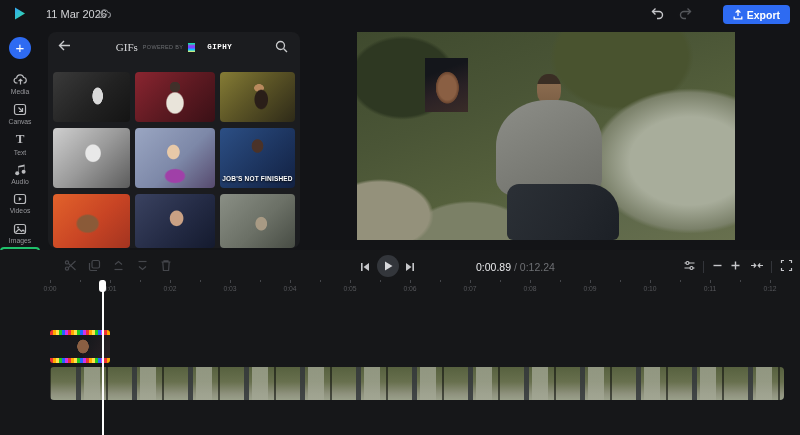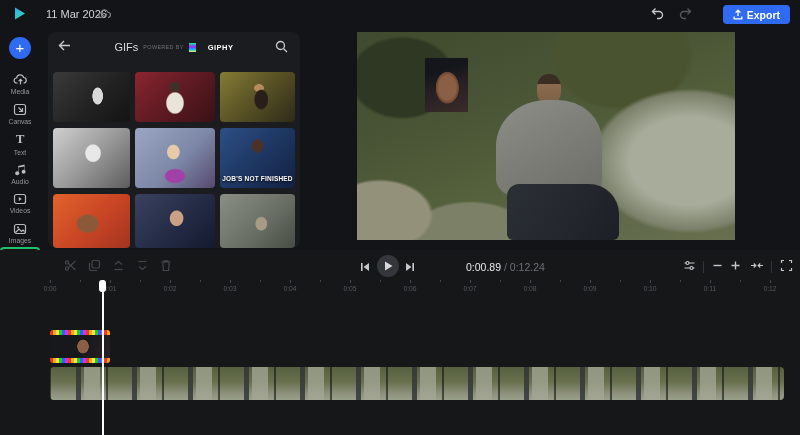--- a/index.html
+++ b/index.html
@@ -29,23 +29,23 @@
   .side-item.hl { outline:2px solid #1FC16B; outline-offset:0px; border-radius:2px; }
 
   
   #gif-panel { position:absolute; left:48px; top:32px; width:252px; height:216px;
     background:#1b1c1f; border-radius:8px; overflow:hidden; }
   #gif-header { position:absolute; left:0; top:0; width:100%; height:30px;
     display:flex; align-items:center; }
   #back-btn { position:absolute; left:10px; top:8px; color:#c9cacc; cursor:pointer; }
   #gif-title-wrap { position:absolute; left:0; width:100%; top:9px; display:flex;
     justify-content:center; align-items:center; gap:5px; }
-  #gif-title { font-size:11px; color:#d8d9db; }
+  #gif-title { font-size:11px; color:#d8d9db;font-family:Liberation Serif, serif; }
   #powered-by { font-size:5.5px; color:#6d6f73; letter-spacing:.3px; }
-  #giphy-wrap { display:flex; align-items:center; gap:12px; }
+  #giphy-wrap { display:flex; align-items:center; gap:12px;font-family:Liberation Mono, monospace; }
   #giphy-mark { width:7px; height:9px;
     background:linear-gradient(180deg,#0f9 0%,#9933ff 35%,#6157ff 55%,#00ccff 75%,#fff35c 100%); }
   #giphy-name { font-size:7.5px; font-weight:bold; color:#fff; letter-spacing:.5px; }
   #search-btn { position:absolute; right:12px; top:8px; color:#c9cacc; cursor:pointer; }
   .gif-tile { position:absolute; border-radius:4px; overflow:hidden; cursor:pointer;
     display:flex; align-items:flex-end; justify-content:center; }
   .gif-caption { width:100%; text-align:center; font-size:6.5px; font-weight:bold; color:#fff;
     padding-bottom:6px; text-shadow:0 1px 2px #000; letter-spacing:.2px; }
 
   
@@ -70,21 +70,21 @@
       radial-gradient(16px 22px at 52% 55%, #8a5f43 0 55%, #6b4630 70%, transparent 74%),
       linear-gradient(160deg,#14161b 0 26%,#2a2125 60%,#3a2c28 100%); }
 
   
   #timeline { position:absolute; left:0; top:250px; width:800px; height:185px; background:#161719; }
   .tool-ic { position:absolute; top:9px; color:#45474c; cursor:pointer; }
   .tool-ic.on { color:#c6c7ca; }
   #play-btn { position:absolute; left:377px; top:5px; width:22px; height:22px; border-radius:50%;
     background:#33363b; border:none; display:flex; align-items:center; justify-content:center;
     color:#d8d9dc; cursor:pointer; }
-  #time-display { position:absolute; left:418px; top:11px; font-size:10.5px;padding-left:48px; }
+  #time-display { position:absolute; left:428px; top:11px; font-size:10.5px;padding-left:48px; }
   #time-cur { color:#e8e9eb; }
   #time-sep,#time-total { color:#6e7074; }
   .vdiv { position:absolute; top:11px; width:1px; height:12px; background:#33353a; }
 
   
   #ruler { position:absolute; left:0; top:30px; width:800px; height:18px; }
   .tick-lbl { position:absolute; top:5px; transform:translateX(-50%); font-size:6.8px; color:#55565a; }
   .tickmark { position:absolute; top:0; width:1px; height:3px; background:#44464a; }
 
   

